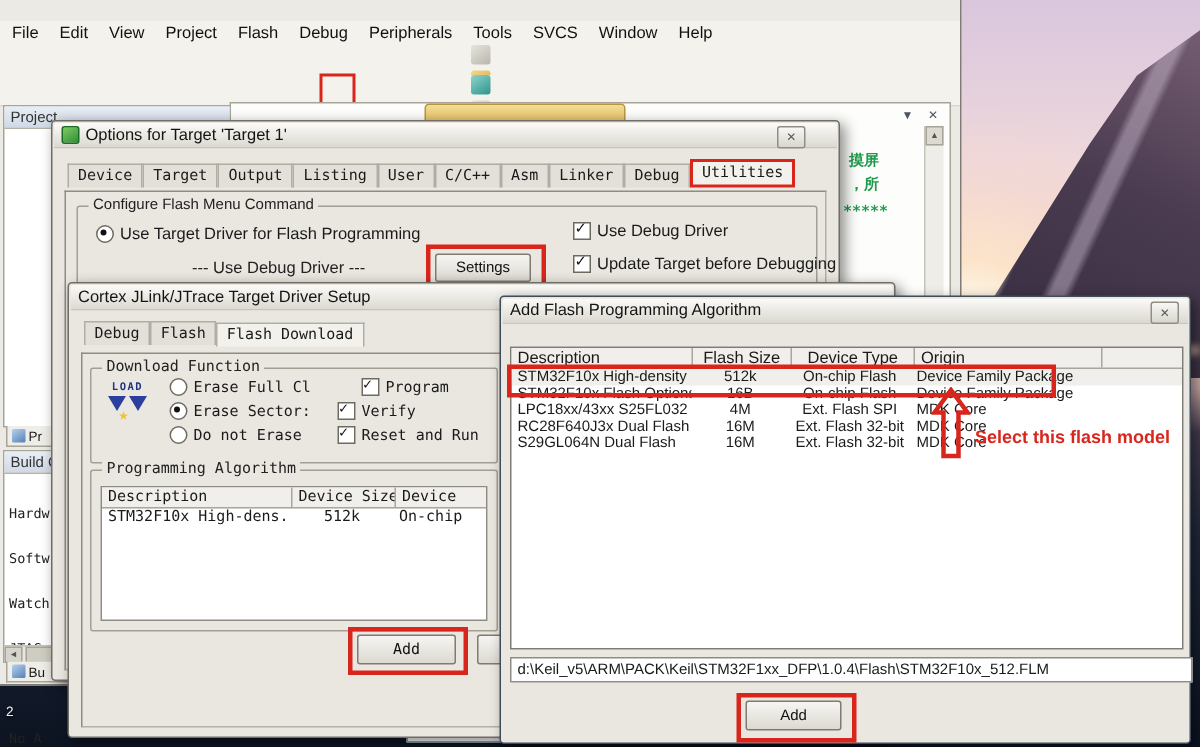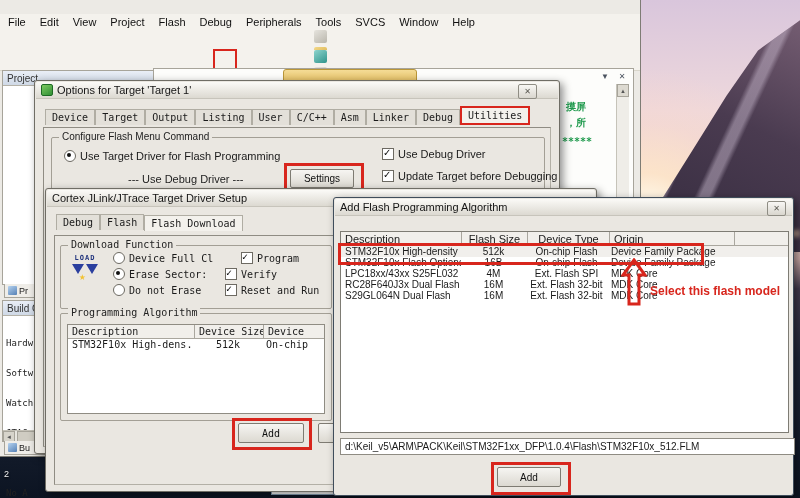--- a/index.html
+++ b/index.html
@@ -310,21 +310,21 @@
 
     <div class="group mono" style="left:14px;top:56px;width:270px;height:62px;">
       <span class="glabel mono">Download Function</span>
       <div id="load-icon" style="left:6px;top:8px;">
         <div class="ltxt">LOAD</div>
         <span class="arr"></span><span class="arr"></span>
         <span class="star">★</span>
       </div>
       <div class="ctl-row" style="left:52px;top:6px;font-size:10px;">
         <span class="radio"></span>
-        <span>Device Full Cl</span>
+        <span>Erase Full Cl</span>
       </div>
       <div class="ctl-row" style="left:52px;top:22px;font-size:10px;">
         <span class="radio on"></span>
         <span>Erase Sector:</span>
       </div>
       <div class="ctl-row" style="left:52px;top:38px;font-size:10px;">
         <span class="radio"></span>
         <span>Do not Erase</span>
       </div>
       <div class="ctl-row" style="left:180px;top:6px;font-size:10px;">

